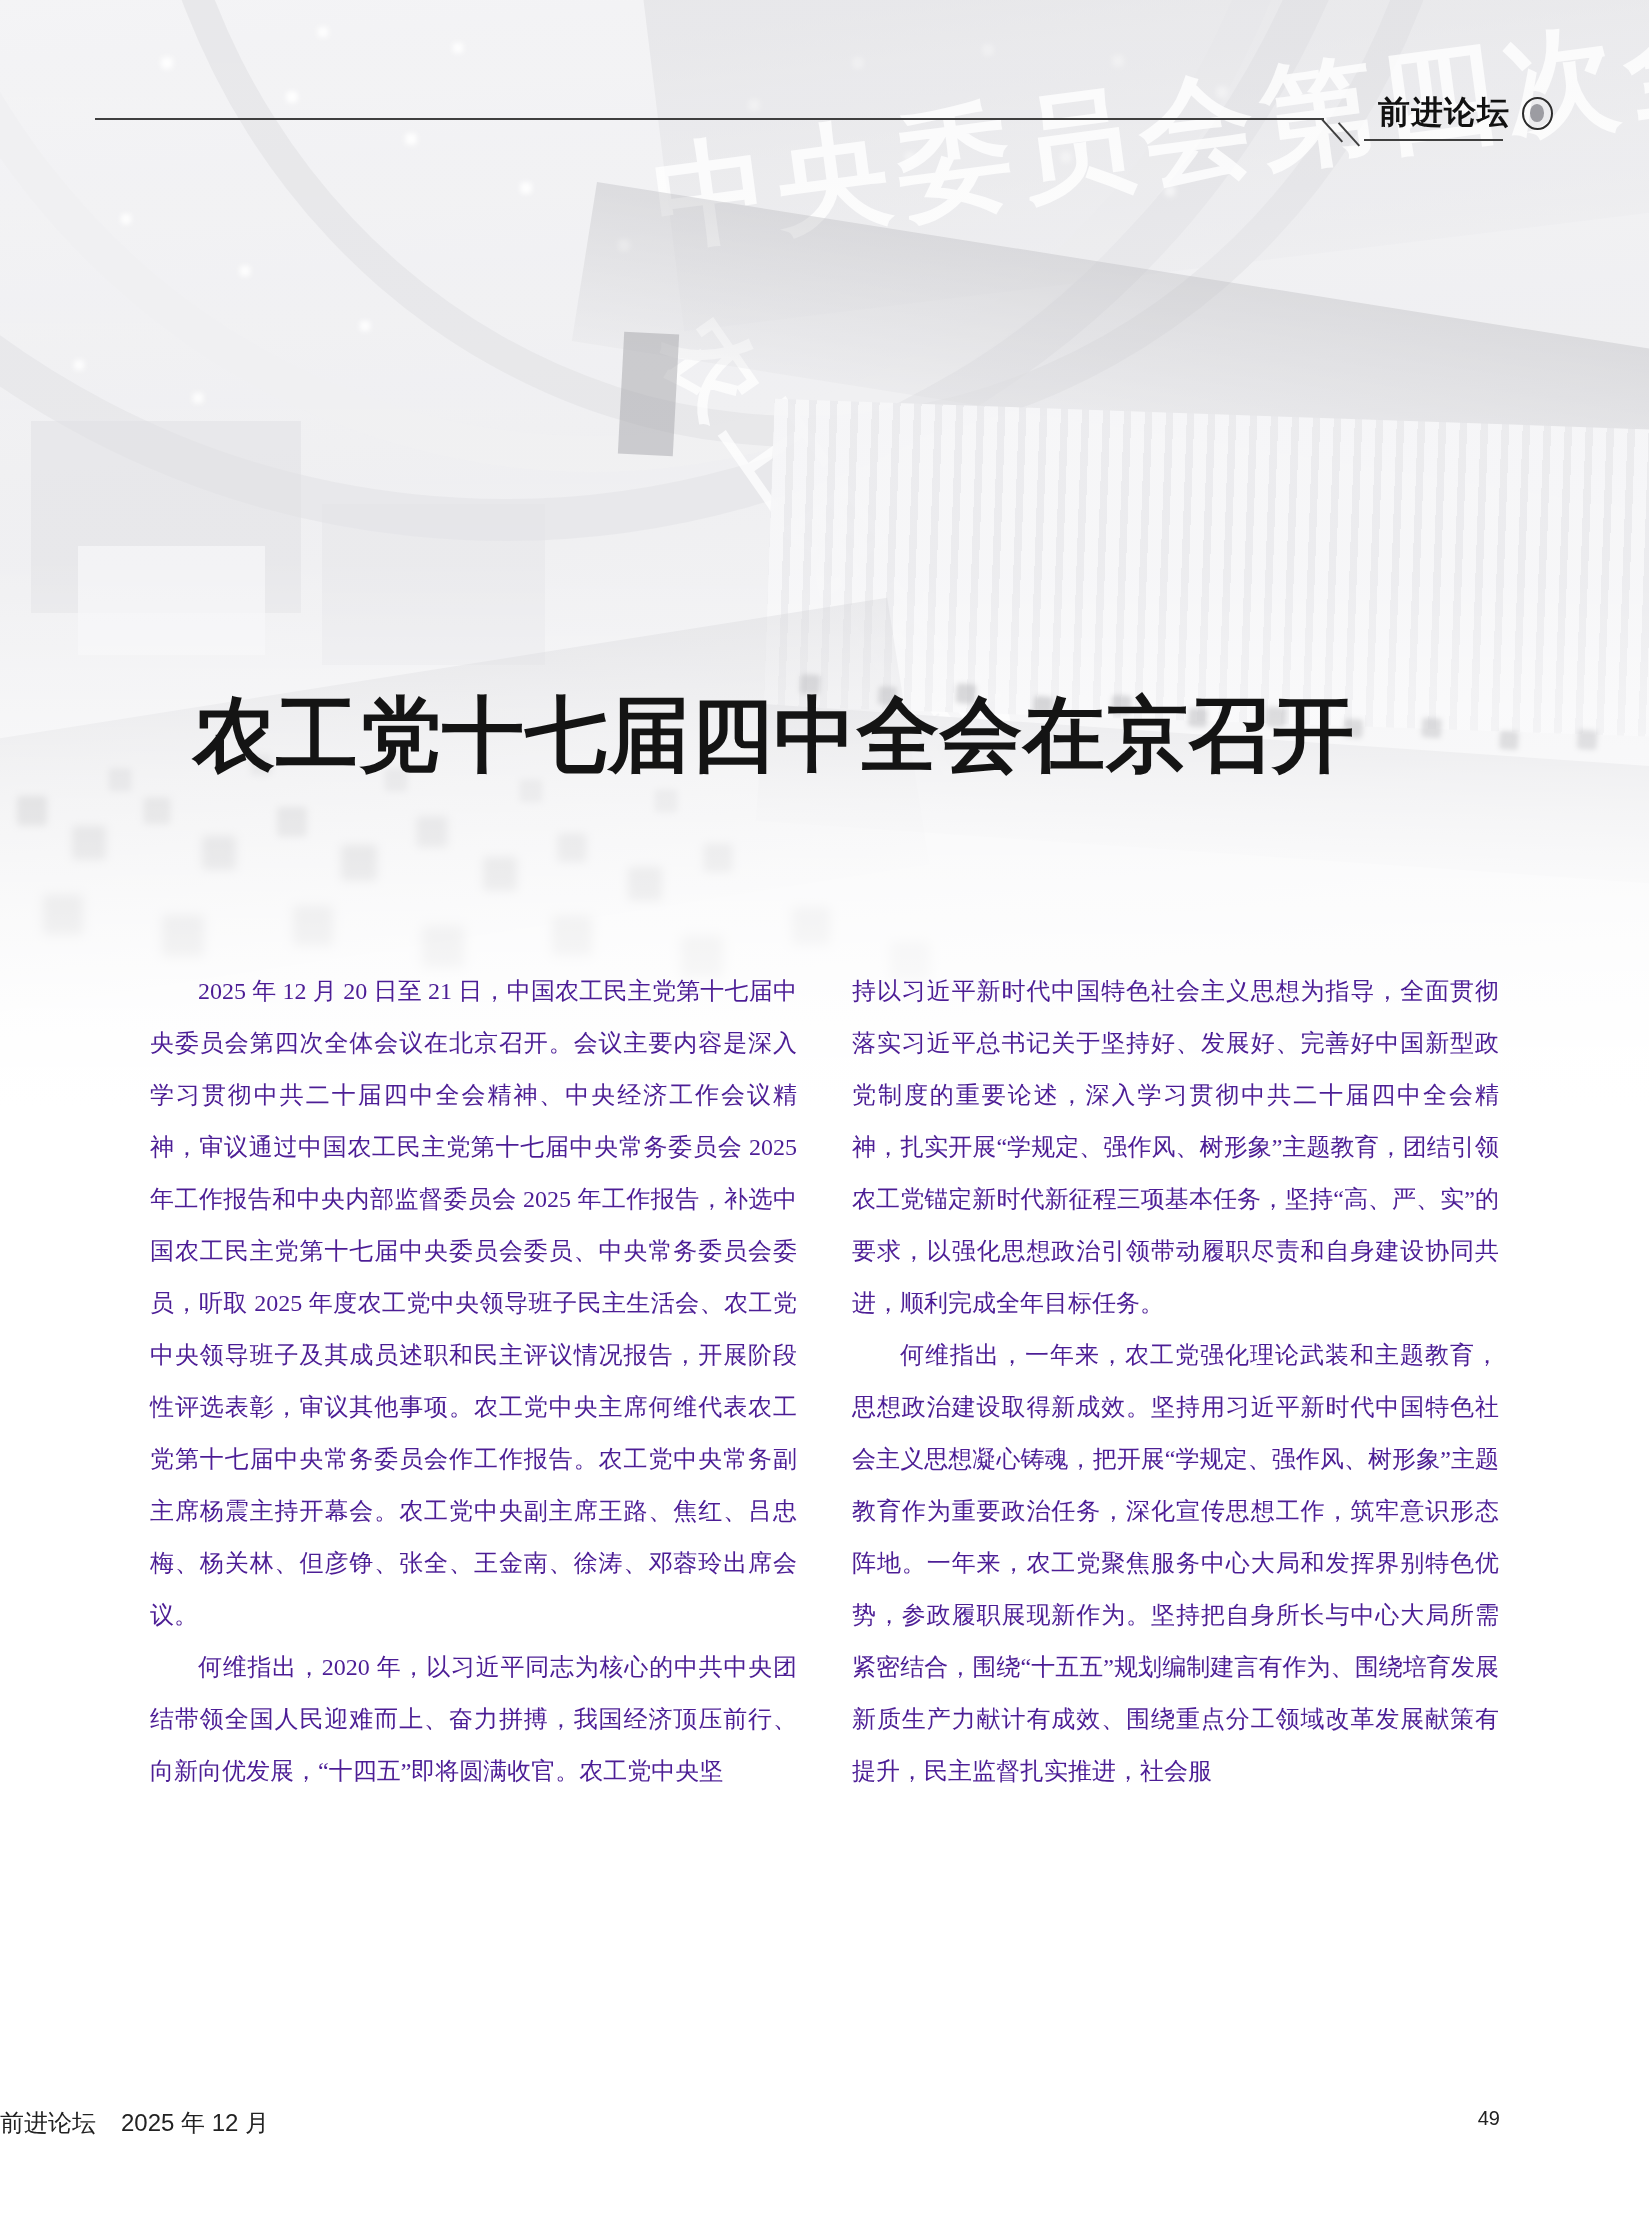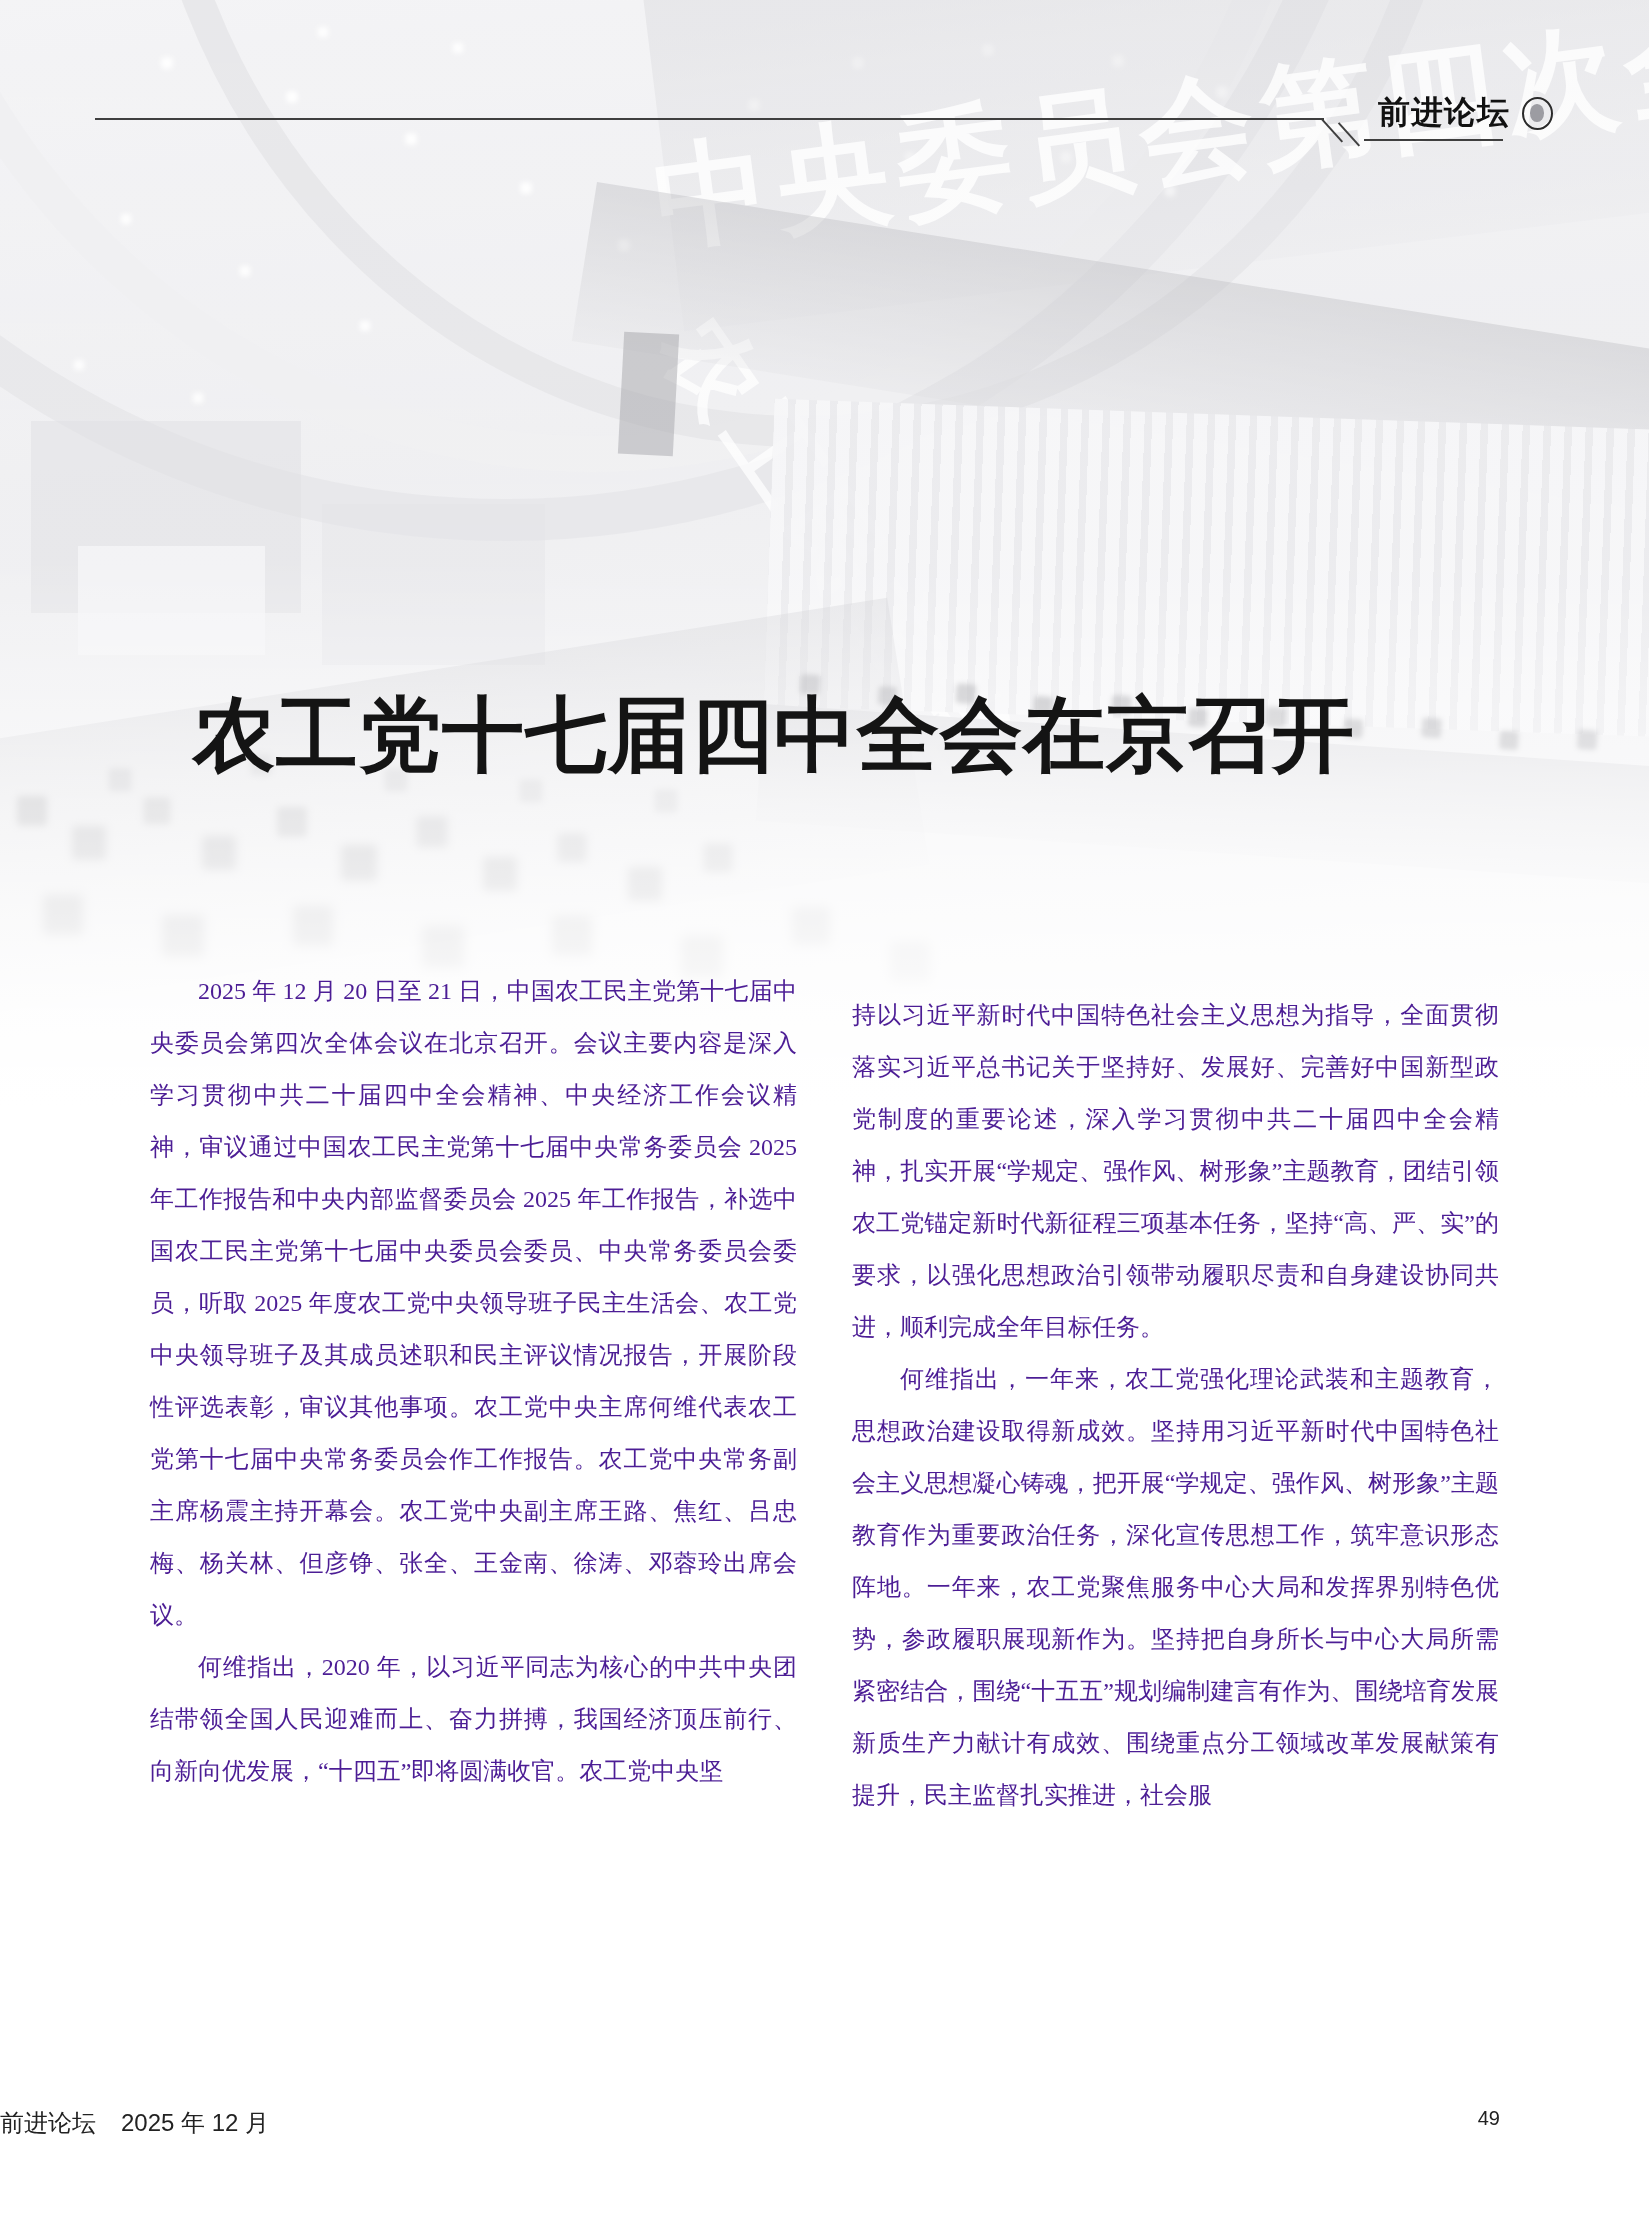--- a/index.html
+++ b/index.html
@@ -102,21 +102,21 @@
   
   .article-title{position:absolute;left:0;top:626px;width:1548px;text-align:center;
     font-size:82px;font-weight:900;letter-spacing:1px;color:#141414;
     font-family:"Liberation Sans", sans-serif;}
 
   
   .col{position:absolute;top:965px;width:647px;
     font-family:"Liberation Serif", serif;font-size:24px;line-height:52px;
     text-align:justify;color:#4c1d95;}
   .col p{margin:0;text-indent:2em;}
-  .col p.p-noindent{text-indent:0;margin-top:24px;}
+  .col p.p-noindent{text-indent:0;}
   .col-left{left:150px;}
   .col-right{left:852px;}
 
   
   .footer{position:absolute;left:0;top:2107px;width:1650px;text-align:left;
     font-size:24px;color:#222;font-family:"Liberation Sans", sans-serif;}
   .footer .issue{margin-left:25px;}
   .page-num{position:absolute;right:150px;top:2107px;font-size:20px;color:#222;
     font-family:"Liberation Sans", sans-serif;}
 </style>

